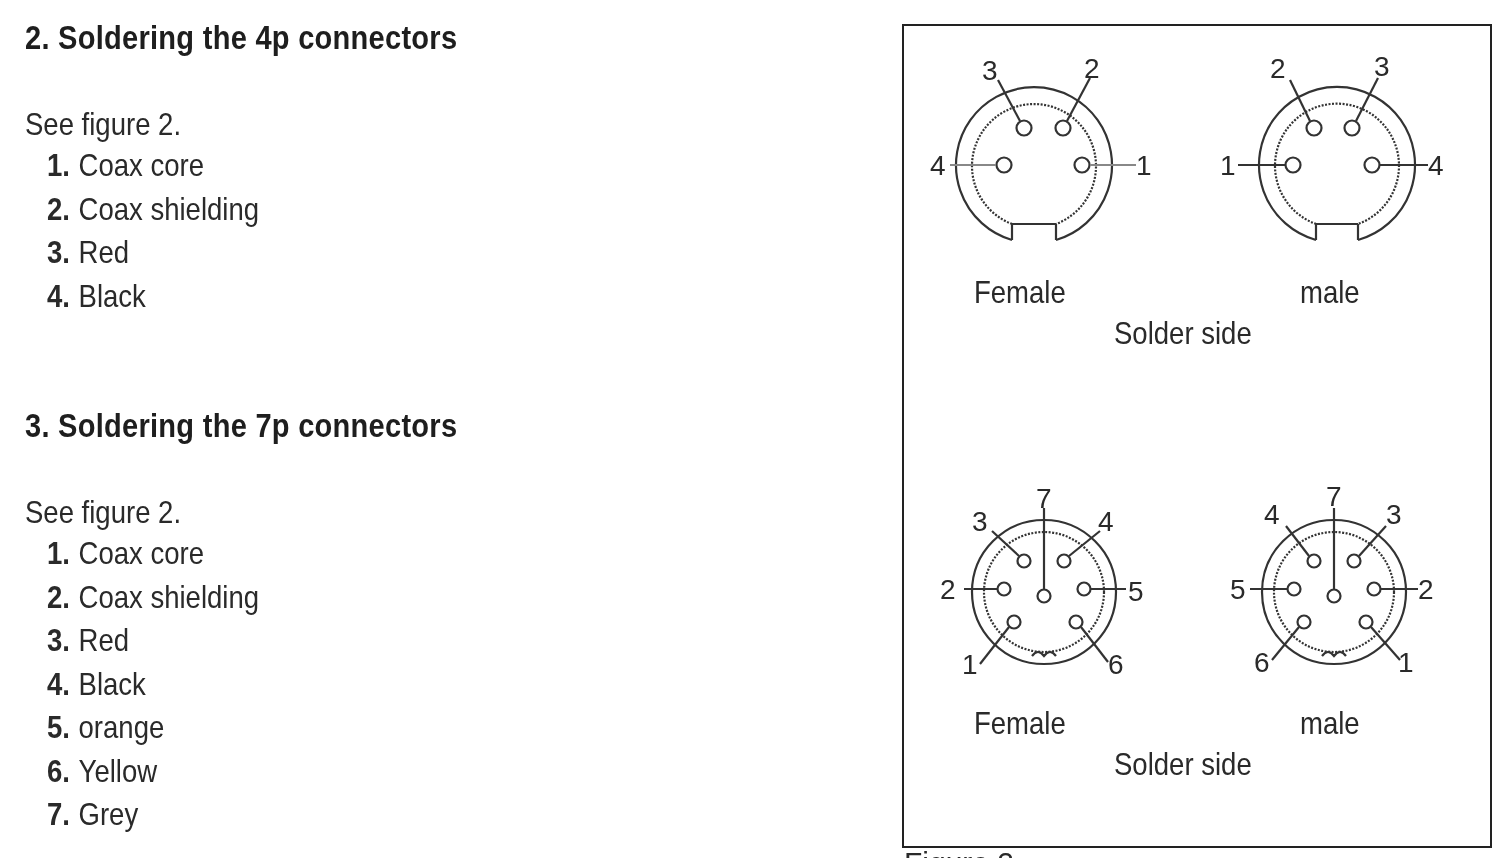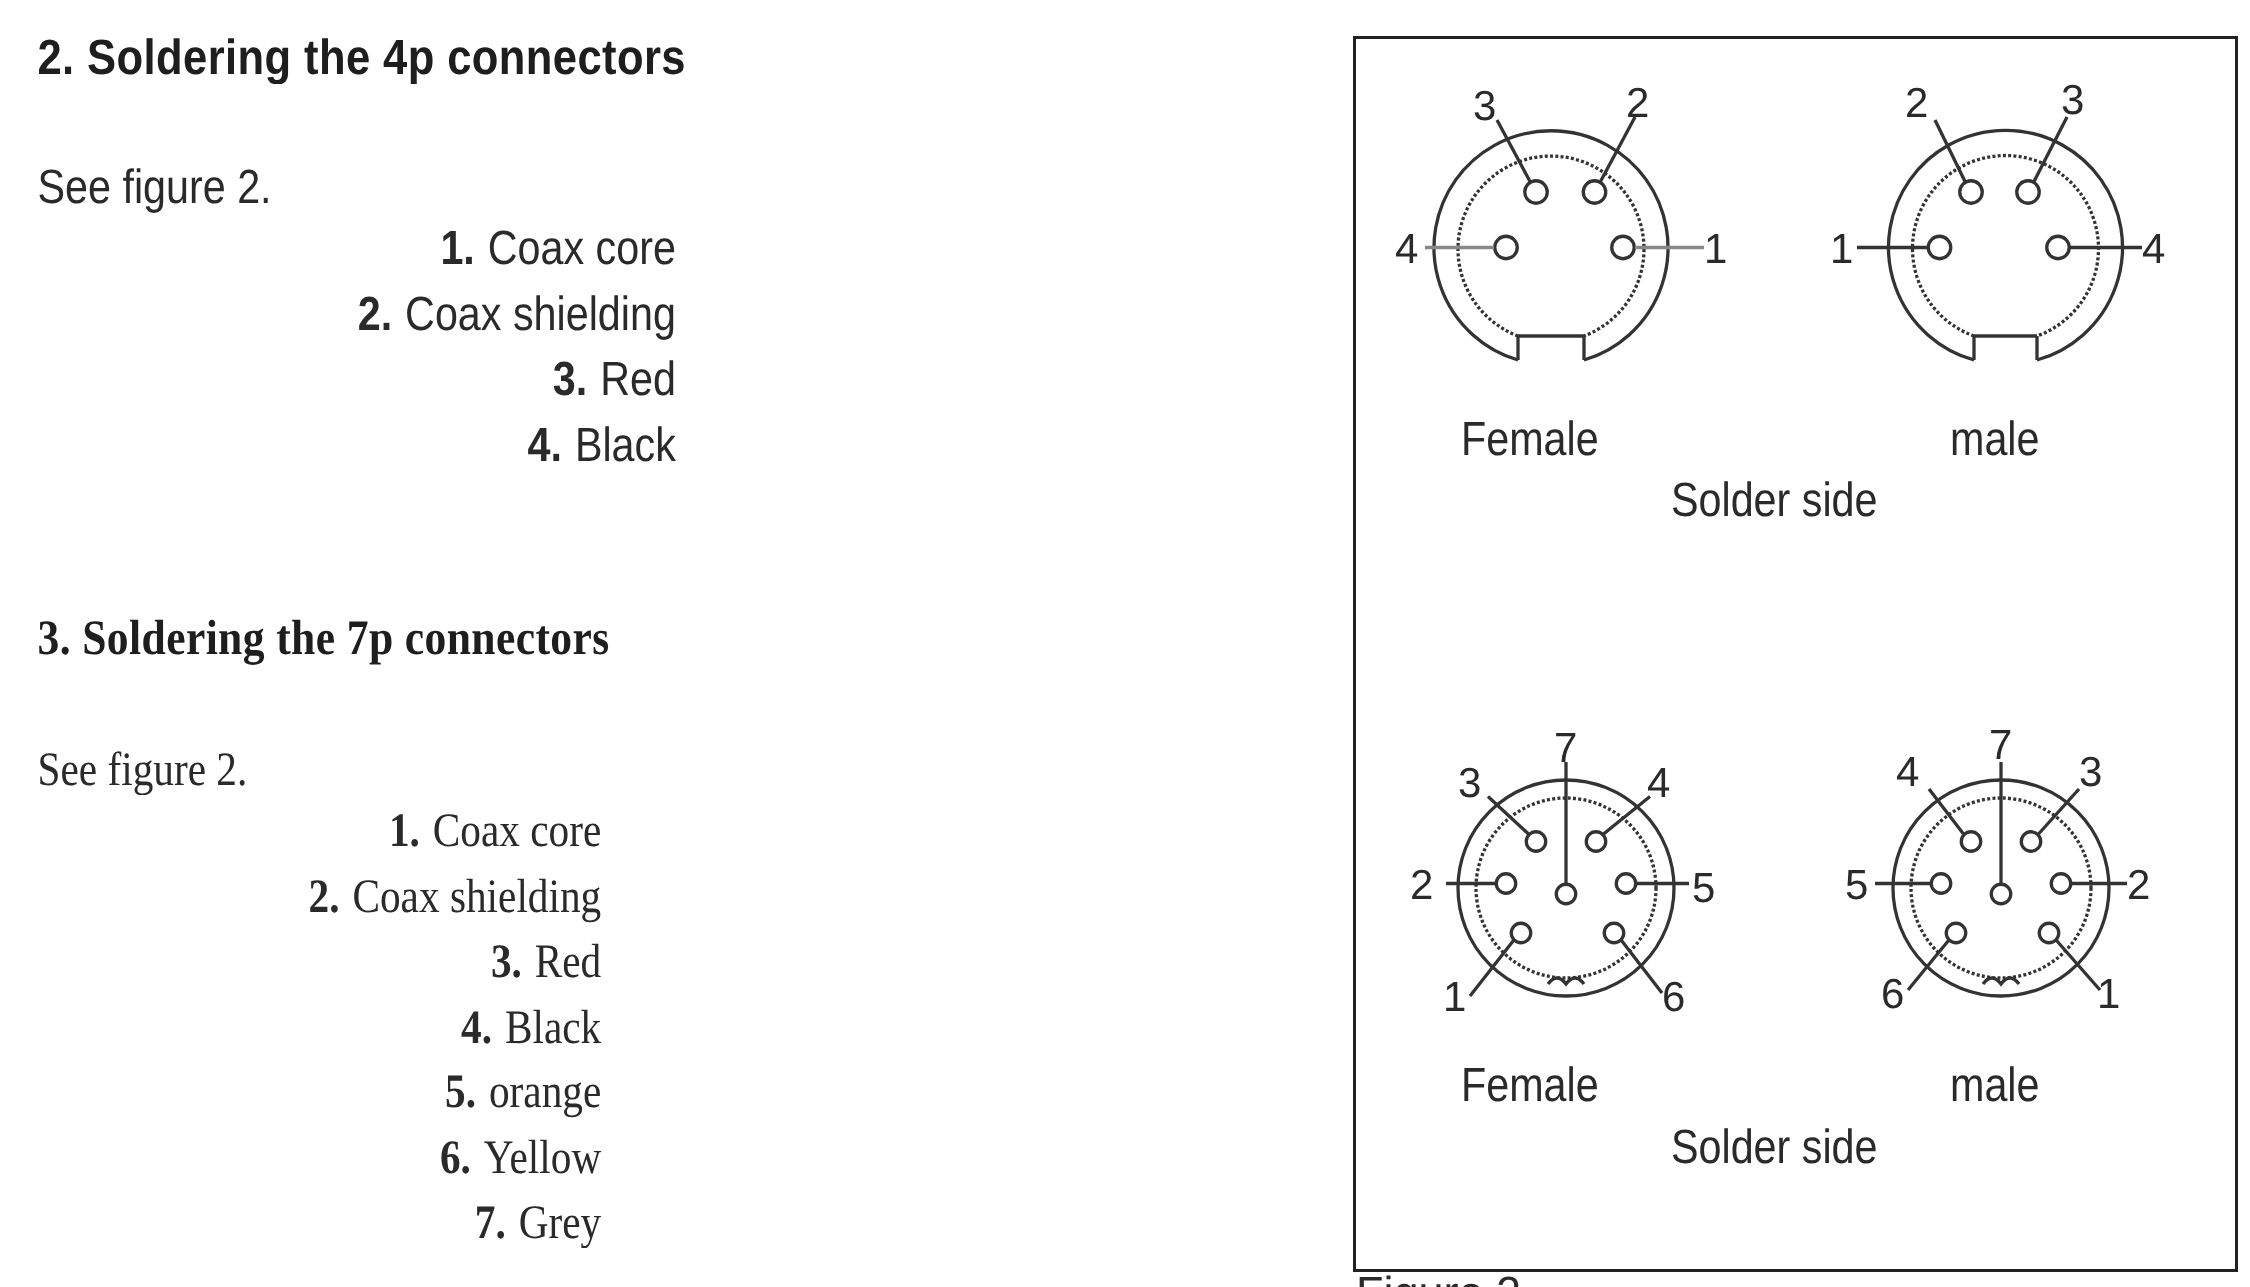--- a/index.html
+++ b/index.html
@@ -34,39 +34,38 @@
       line-height: 40px;
       transform: scaleX(0.86);
       transform-origin: left center;
       white-space: nowrap;
       color: #2a2a2a;
     }
     .section ol {
       list-style: none;
       margin: 0;
       padding: 0 0 0 22px;
-      text-align: right;
     }
     .section li {
       font-size: 32px;
       line-height: 43.5px;
       height: 43.5px;
       transform: scaleX(0.86);
       transform-origin: left center;
       white-space: nowrap;
       color: #2a2a2a;
     }
     .section li .num {
       font-weight: bold;
       display: inline-block;
       margin-right: 10px;
     }
     #sec-4p { top: 18px; }
     #sec-4p .intro { margin-top: 46px; }
-    #sec-7p { top: 406px; font-family: Liberation Serif, serif; }
+    #sec-7p { top: 406px; }
     #sec-7p .intro { margin-top: 46px; }
 
     .figure-box {
       position: absolute;
       left: 902px;
       top: 24px;
       width: 586px;
       height: 820px;
       border: 2.5px solid #222;
       box-sizing: content-box;

